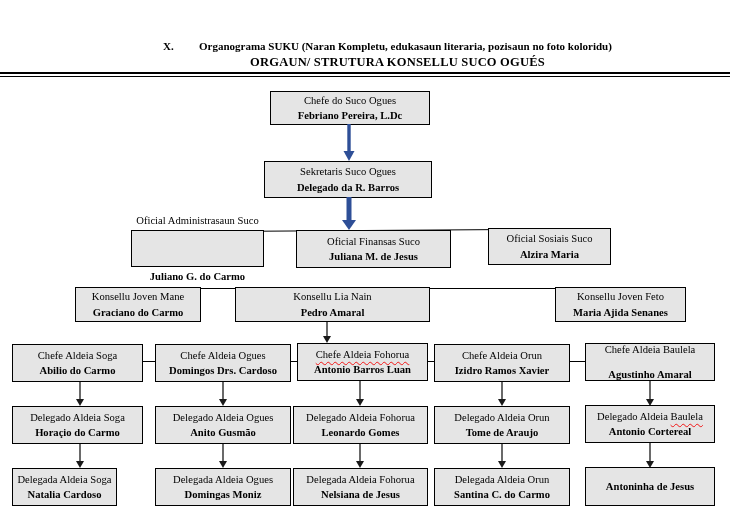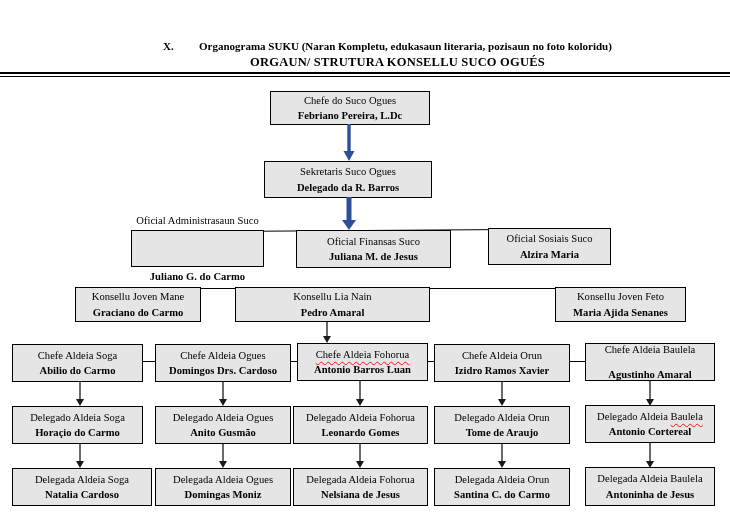--- a/index.html
+++ b/index.html
@@ -38,21 +38,21 @@
   .b-ch0{left:12px;top:344px;width:131px;height:38px;}
   .b-ch1{left:155px;top:344px;width:136px;height:38px;}
   .b-ch2{left:297px;top:343px;width:131px;height:38px;}
   .b-ch3{left:434px;top:344px;width:136px;height:38px;}
   .b-ch4{left:585px;top:343px;width:130px;height:38px;gap:10px;}
   .b-do0{left:12px;top:406px;width:131px;height:38px;}
   .b-do1{left:155px;top:406px;width:136px;height:38px;}
   .b-do2{left:293px;top:406px;width:135px;height:38px;}
   .b-do3{left:434px;top:406px;width:136px;height:38px;}
   .b-do4{left:585px;top:405px;width:130px;height:38px;}
-  .b-da0{left:12px;top:468px;width:140px;height:38px;}
+  .b-da0{left:12px;top:468px;width:105px;height:38px;}
   .b-da1{left:155px;top:468px;width:136px;height:38px;}
   .b-da2{left:293px;top:468px;width:135px;height:38px;}
   .b-da3{left:434px;top:468px;width:136px;height:38px;}
   .b-da4{left:585px;top:467px;width:130px;height:39px;}
 </style>
 </head>
 <body>
 
 <div class="canvas">
 
@@ -216,17 +216,16 @@
   </div>
   <div class="box b-da2">
     <div class="role">Delegada Aldeia Fohorua</div>
     <div class="name">Nelsiana de Jesus</div>
   </div>
   <div class="box b-da3">
     <div class="role">Delegada Aldeia Orun</div>
     <div class="name">Santina C. do Carmo</div>
   </div>
   <div class="box b-da4">
-    <div class="role">Delegada Aldeia Baulela</div>
     <div class="name">Antoninha de Jesus</div>
   </div>
 
 </div>
 
 </body></html>

